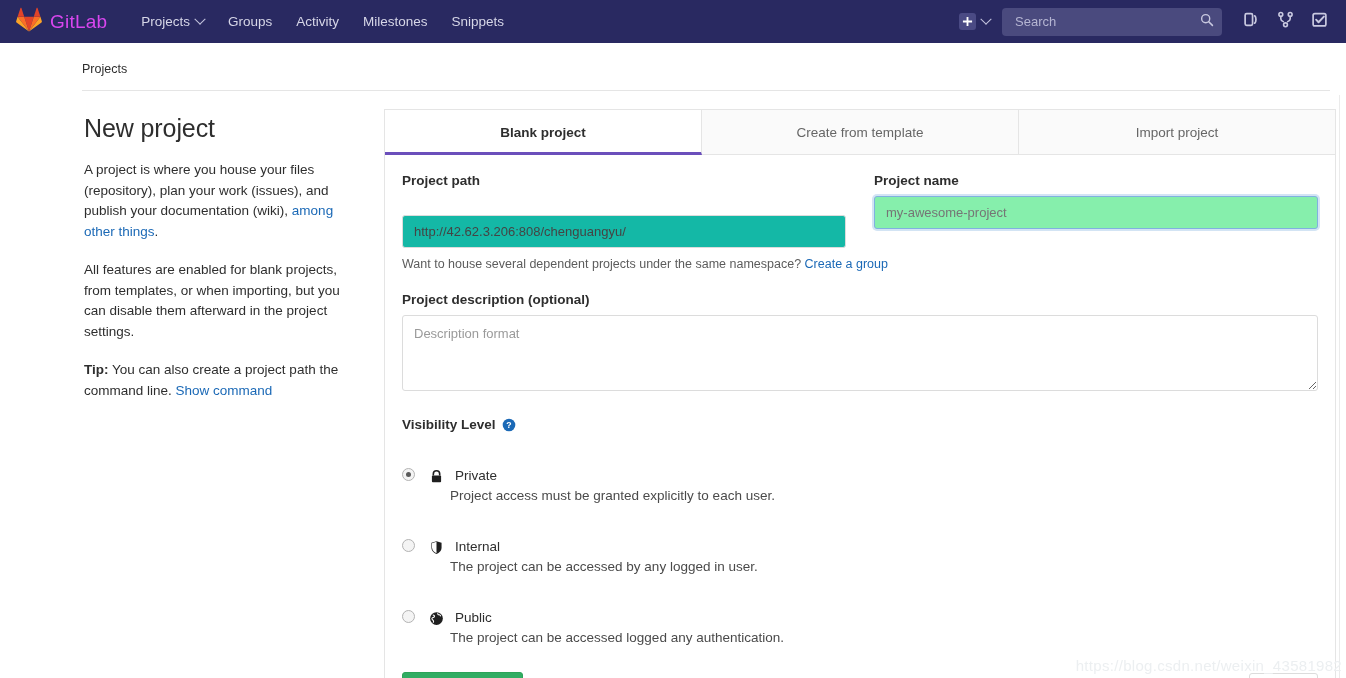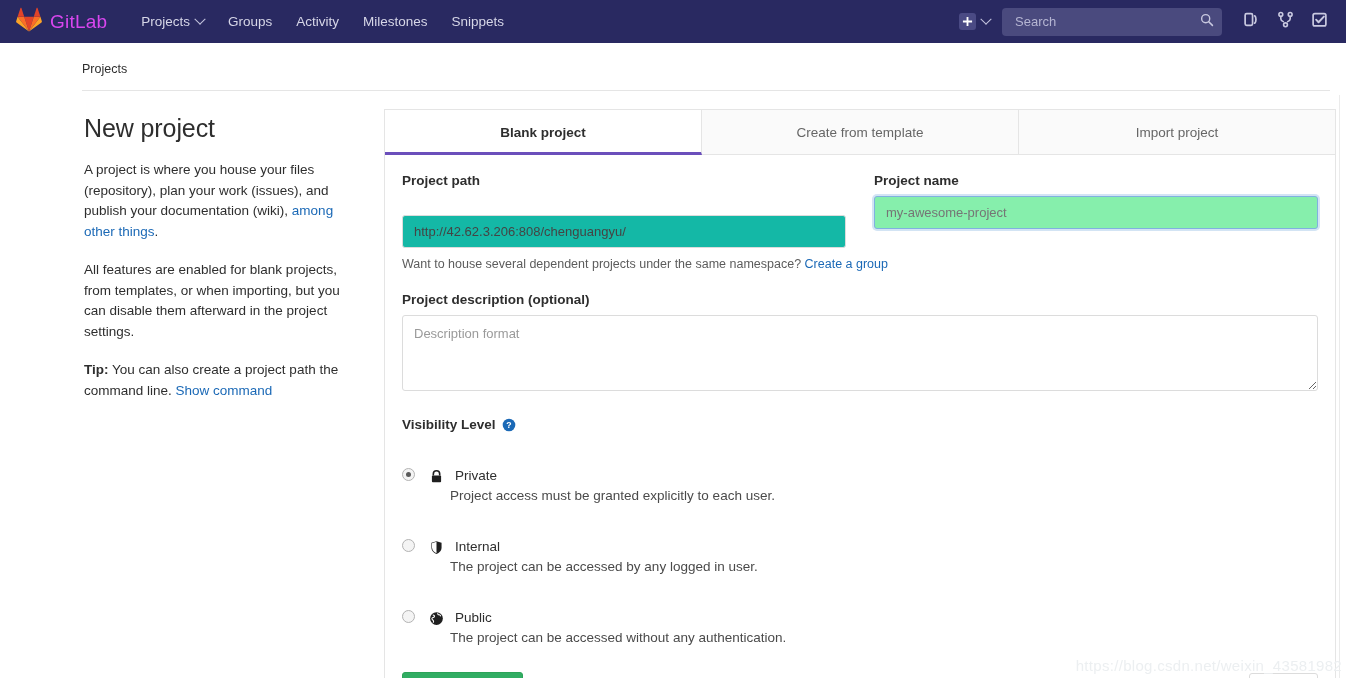--- a/index.html
+++ b/index.html
@@ -485,21 +485,21 @@
             <span class="radio"></span>
             <span class="vis-icon">
               <svg width="15" height="15" viewBox="0 0 16 16">
                 <circle cx="8" cy="8" r="6.8" fill="#1f1f1f"></circle>
                 <path d="M4 4.2c1.6.2 2.3 1.2 1.6 2.1-.7.9-2.2.5-2.5 1.6-.3 1.1.8 1.5 1.5 2.3.6.7.3 1.6-.4 2.2" fill="none" stroke="#ffffff" stroke-width="1.1"></path>
                 <path d="M9.4 2.2c-.4 1.1.4 1.8 1.4 1.9 1 .1 1.8.8 1.5 1.7" fill="none" stroke="#ffffff" stroke-width="1.1"></path>
               </svg>
             </span>
             <span class="vis-name">Public</span>
           </div>
-          <div class="vis-desc">The project can be accessed without any authentication.</div>
+          <div class="vis-desc">The project can be accessed logged any authentication.</div>
         </div>
 
         <div class="actions">
           <button class="btn-create">Create project</button>
           <button class="btn-cancel">Cancel</button>
         </div>
 
       </div>
     </div>
   </div>

